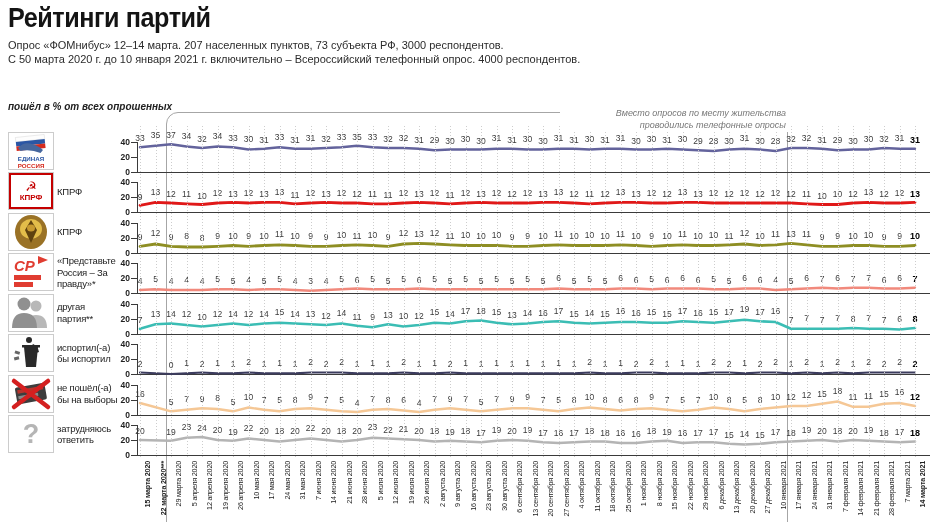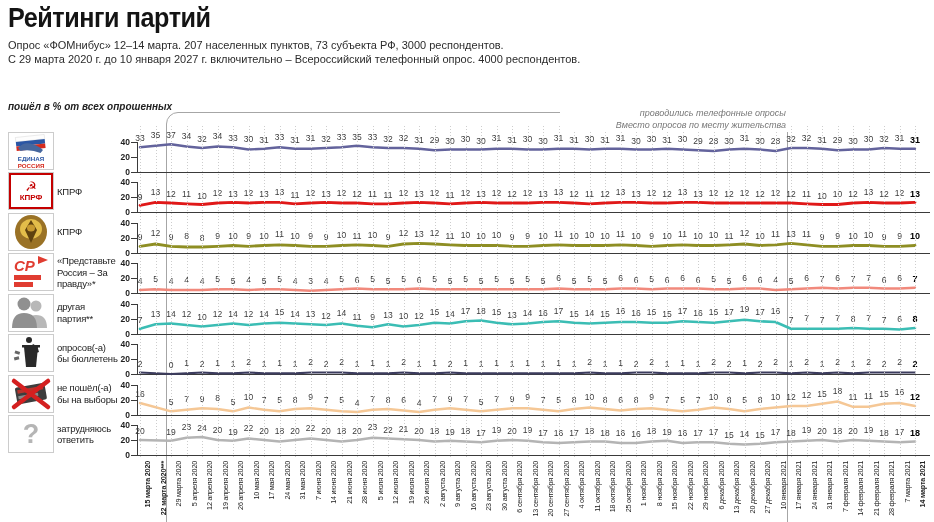--- a/index.html
+++ b/index.html
@@ -36,27 +36,27 @@
   .kprfsym{color:#c40000;font-size:13px;line-height:13px;}
   .kprftxt{color:#c40000;font-weight:bold;font-size:8px;}
   .qmark{font-size:27px;font-weight:bold;color:#b5b5b5;}
 </style>
 </head>
 <body>
 
 <div class="page">
   <div class="title">Рейтинги партий</div>
   <div class="sub" style="top:39px">Опрос «ФОМнибус» 12–14 марта. 207 населенных пунктов, 73 субъекта РФ, 3000 респондентов.</div>
-  <div class="sub" style="top:53px">С 29 марта 2020 г. до 10 января 2027 г. включительно – Всероссийский телефонный опрос. 4000 респондентов.</div>
+  <div class="sub" style="top:53px">С 50 марта 2020 г. до 10 января 2021 г. включительно – Всероссийский телефонный опрос. 4000 респондентов.</div>
   <div class="units">пошёл в % от всех опрошенных</div>
 
   <div class="panel"></div>
   <div class="annot">
+    <div>Вместо опросов по месту жительства</div>
     <div>проводились телефонные опросы</div>
-    <div>Вместо опросов по месту жительства</div>
   </div>
 
   <div id="plot">
       <div class="grid" style="left:140.0px"></div>
       <div class="grid" style="left:155.5px"></div>
       <div class="grid" style="left:171.0px"></div>
       <div class="grid" style="left:186.5px"></div>
       <div class="grid" style="left:202.0px"></div>
       <div class="grid" style="left:217.5px"></div>
       <div class="grid" style="left:233.0px"></div>
@@ -569,21 +569,21 @@
       <div class="icon" style="top:334.1px">
         <svg width="44" height="36" viewBox="0 0 44 36">
           <circle cx="20" cy="5" r="3" fill="#2a2a2a"></circle>
           <path d="M24 9 q5 2 6 8 l-3 1 q-2 -5 -5 -6 z" fill="#2a2a2a"></path>
           <path d="M15 12 h14 l-2 20 h-10 z" fill="#2a2a2a"></path>
           <rect x="13" y="10" width="18" height="2.5" fill="#2a2a2a"></rect>
           <rect x="6" y="16" width="5" height="3" fill="#666" transform="rotate(18 8 17)"></rect>
           <rect x="5" y="22" width="5" height="3" fill="#666" transform="rotate(-14 7 23)"></rect>
         </svg>
       </div>
-      <div class="pname" style="top:334.1px">опросов(-а) бы бюллетень</div>
+      <div class="pname" style="top:334.1px">испортил(-а) бы испортил</div>
       <div class="ax" style="left:112px;top:379.6px">40</div>
       <div class="tick" style="top:384.6px"></div>
       <div class="ax" style="left:112px;top:394.6px">20</div>
       <div class="tick" style="top:399.6px"></div>
       <div class="ax" style="left:112px;top:409.6px">0</div>
       <div class="spine" style="top:384.6px"></div>
       <div class="zero" style="top:414.6px"></div>
       <svg class="line" width="934" height="36" style="top:382.6px">
         <polyline points="140.0,20.0 171.0,28.3 186.5,26.8 202.0,25.3 217.5,26.0 233.0,28.3 248.5,24.5 264.0,26.8 279.5,28.3 295.0,26.0 310.5,25.3 326.0,26.8 341.5,28.3 357.0,29.0 372.5,26.8 388.0,26.0 403.5,27.5 419.0,29.0 434.5,26.8 450.0,25.3 465.5,26.8 481.0,28.3 496.5,26.8 512.0,25.3 527.5,25.3 543.0,26.8 558.5,28.3 574.0,26.0 589.5,24.5 605.0,26.0 620.5,27.5 636.0,26.0 651.5,25.3 667.0,26.8 682.5,28.3 698.0,26.8 713.5,24.5 729.0,26.0 744.5,28.3 760.0,26.0 775.5,24.5 791.0,23.0 806.5,23.0 822.0,20.8 837.5,18.5 853.0,23.8 868.5,23.8 884.0,20.8 899.5,20.0 915.0,23.0" fill="none" stroke="#f5c795" stroke-width="2.4" stroke-linejoin="round" stroke-linecap="round"></polyline>
       </svg>

